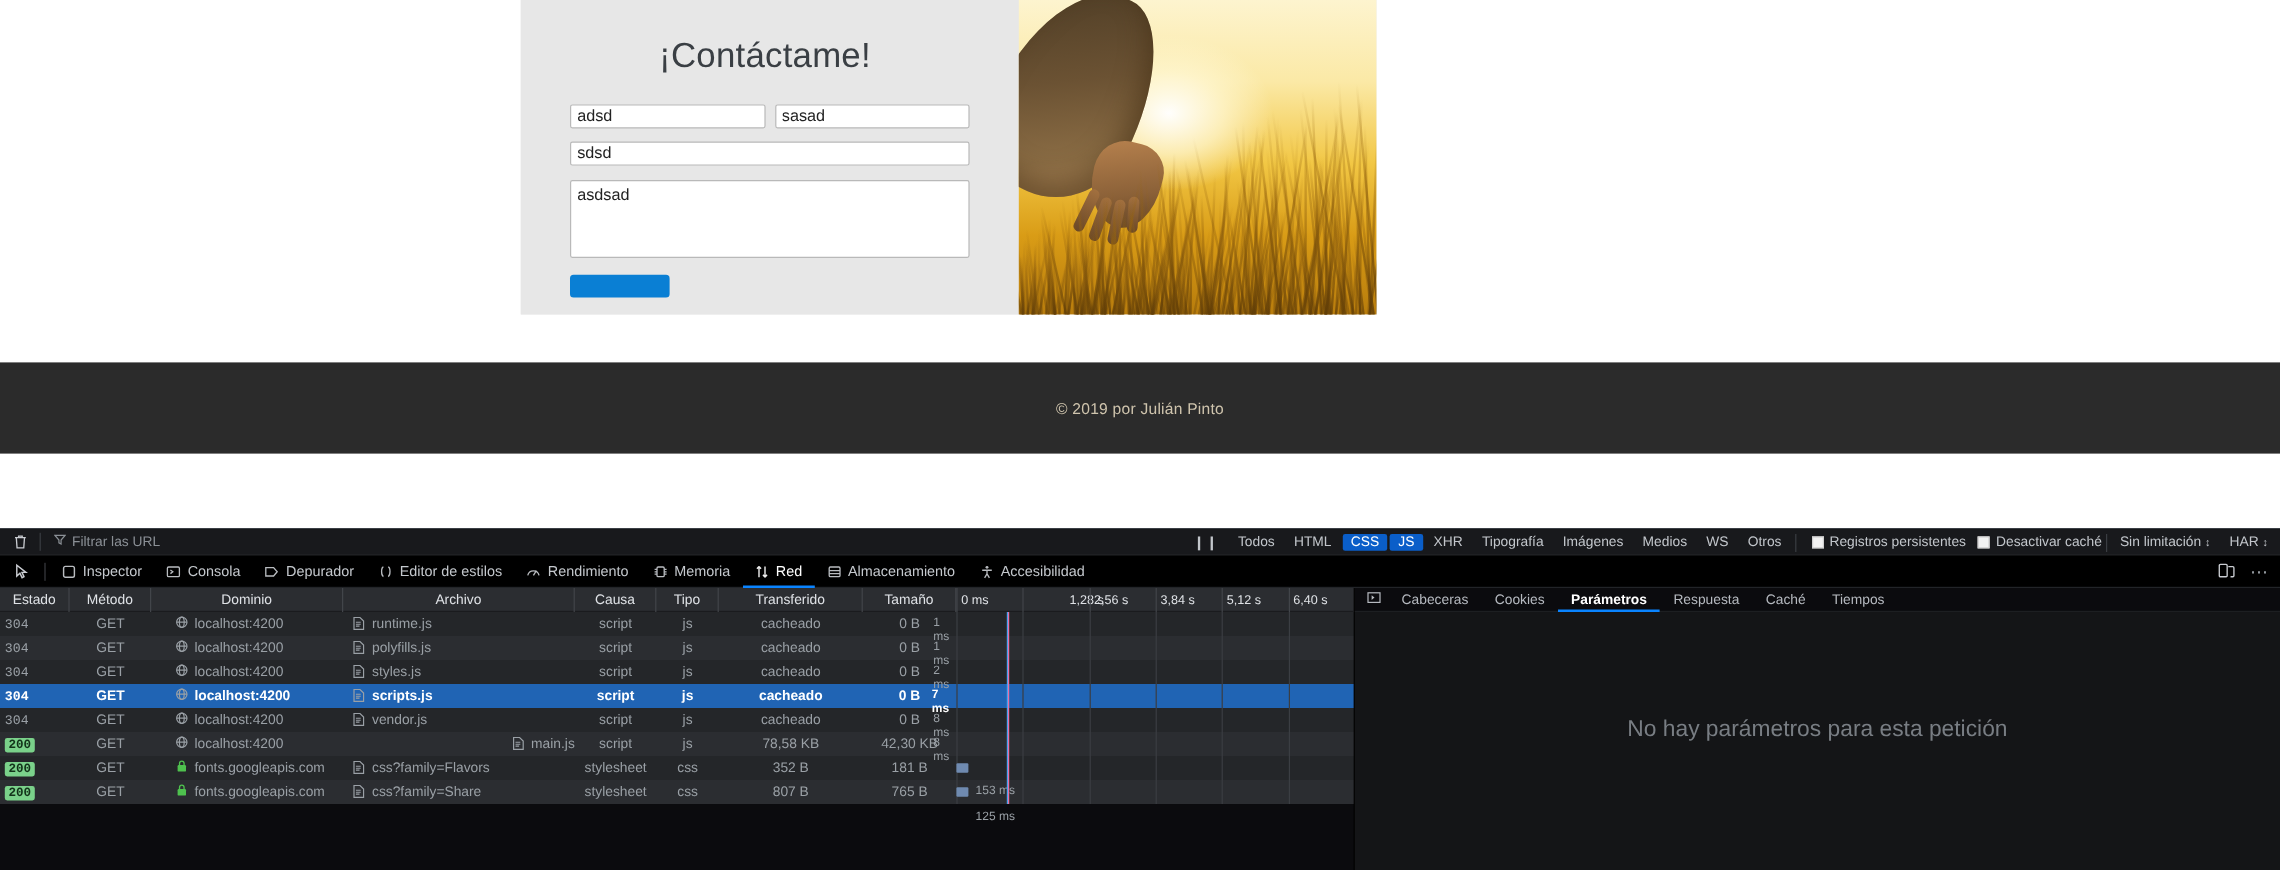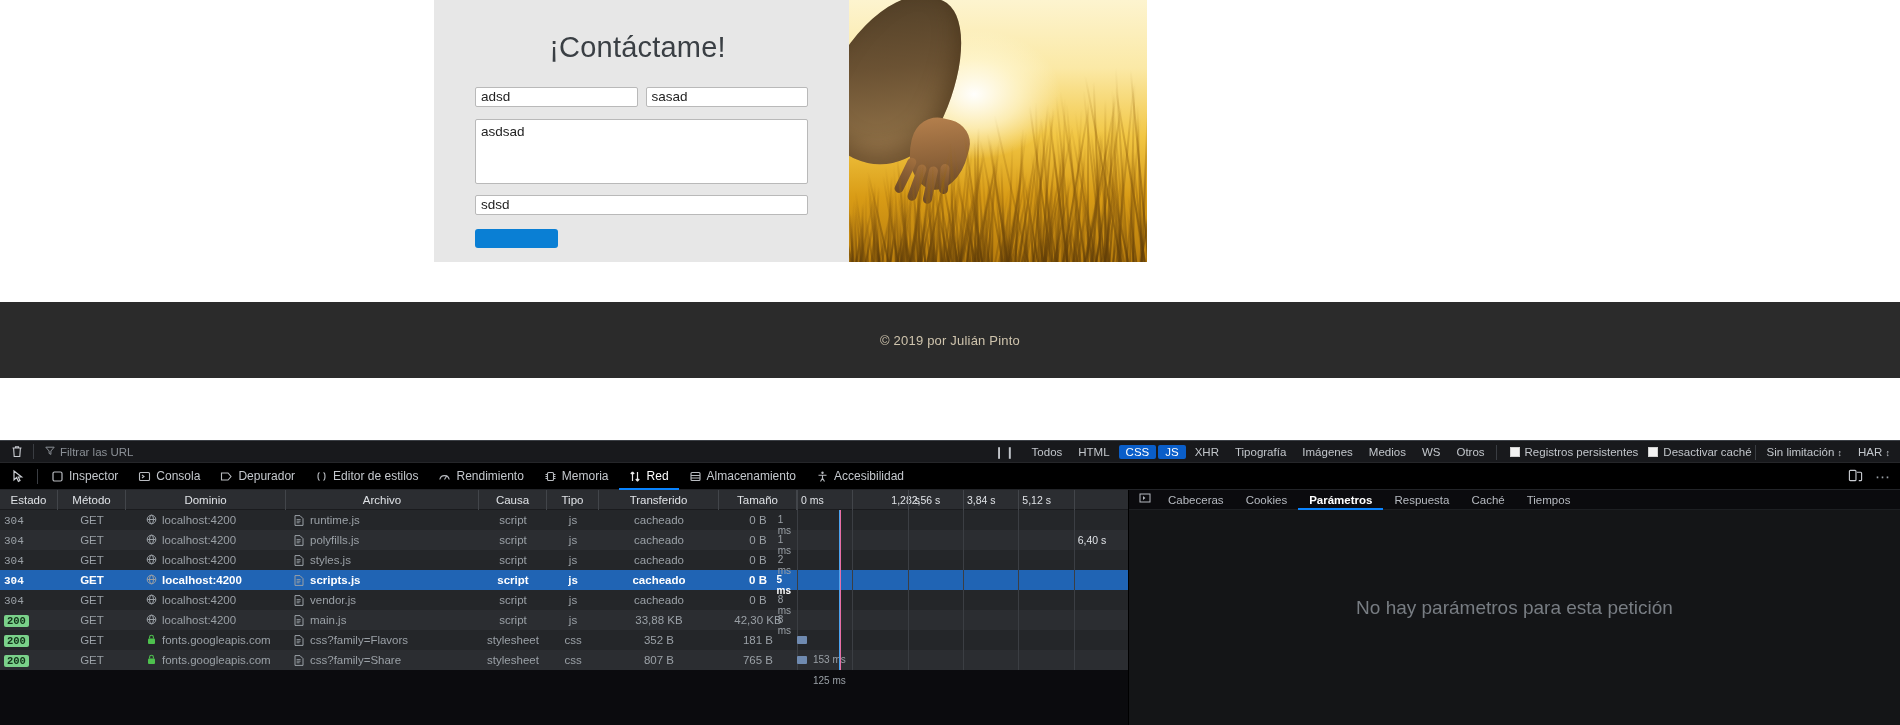--- a/index.html
+++ b/index.html
@@ -163,26 +163,26 @@
 
   <div id="contact-wrap">
     <div id="contact-card">
       <div id="contact-title">¡Contáctame!</div>
 
       <div class="field-row" id="row1">
         <input class="txt half" value="adsd" style="">
         <input class="txt half" value="sasad" style="">
       </div>
 
+      <div class="field-row" id="row2">
+        <input class="txt full" value="sdsd" style="">
+      </div>
+
       <div class="field-row" id="row3">
         <textarea class="txt full" style="">asdsad</textarea>
-      </div>
-
-      <div class="field-row" id="row2">
-        <input class="txt full" value="sdsd" style="">
       </div>
 
       <button id="submit-btn"></button>
     </div>
 
     <div id="hero-img">
       <div id="arm"></div>
       <div id="hand">
         <div class="finger" style="left:2px;  top:46px; transform:rotate(12deg);"></div>
         <div class="finger" style="left:13px; top:50px; transform:rotate(6deg);"></div>
@@ -660,21 +660,21 @@
             <span style="position: absolute; left: 4px; top: 0px; line-height: 20px; font-size: 10.5px; color: rgb(223, 226, 230);">0 ms</span>
             <span style="position: absolute; left: 0px; top: 0px; bottom: 0px; width: 1px; background: rgb(66, 69, 74);"></span>
             <span style="position: absolute; left: 59.3333px; top: 0px; line-height: 20px; font-size: 10.5px; color: rgb(223, 226, 230); margin-left: 35px;">1,28 s</span>
             <span style="position: absolute; left: 55.3333px; top: 0px; bottom: 0px; width: 1px; background: rgb(66, 69, 74);"></span>
             <span style="position: absolute; left: 114.667px; top: 0px; line-height: 20px; font-size: 10.5px; color: rgb(223, 226, 230);">2,56 s</span>
             <span style="position: absolute; left: 110.667px; top: 0px; bottom: 0px; width: 1px; background: rgb(66, 69, 74);"></span>
             <span style="position: absolute; left: 170px; top: 0px; line-height: 20px; font-size: 10.5px; color: rgb(223, 226, 230);">3,84 s</span>
             <span style="position: absolute; left: 166px; top: 0px; bottom: 0px; width: 1px; background: rgb(66, 69, 74);"></span>
             <span style="position: absolute; left: 225.333px; top: 0px; line-height: 20px; font-size: 10.5px; color: rgb(223, 226, 230);">5,12 s</span>
             <span style="position: absolute; left: 221.333px; top: 0px; bottom: 0px; width: 1px; background: rgb(66, 69, 74);"></span>
-            <span style="position: absolute; left: 280.667px; top: 0px; line-height: 20px; font-size: 10.5px; color: rgb(223, 226, 230); margin-top: 40px;">6,40 s</span>
+            <span style="position: absolute; left: 280.667px; top: 0px; line-height: 20px; font-size: 10.5px; color: rgb(223, 226, 230);">6,40 s</span>
             <span style="position: absolute; left: 276.667px; top: 0px; bottom: 0px; width: 1px; background: rgb(66, 69, 74);"></span>
           </div>
         </div>
       <div id="net-rows">
           <div class="row">
             <div class="c center" style="width: 58px; text-align: left; padding-left: 4px;"><span class="st304">304</span></div>
             <div class="c center" style="width: 68px;">GET</div>
             <div class="c" style="width: 160px; padding-left: 20px;"><span><svg width="11" height="11" viewBox="0 0 11 11" style="vertical-align:-1px;margin-right:5px">
                   <circle cx="5.5" cy="5.5" r="4.3" fill="none" stroke="#9aa0a6" stroke-width="1"></circle>
                   <ellipse cx="5.5" cy="5.5" rx="2" ry="4.3" fill="none" stroke="#9aa0a6" stroke-width="1"></ellipse>
@@ -772,21 +772,21 @@
             <div class="c center" style="width: 52px;">js</div>
             <div class="c center" style="width: 120px;">cacheado</div>
             <div class="c center" style="width: 78px;">0 B</div>
             <div class="wf">
               <span class="grid" style="left: 0px;"></span>
               <span class="grid" style="left: 55.3333px;"></span>
               <span class="grid" style="left: 110.667px;"></span>
               <span class="grid" style="left: 166px;"></span>
               <span class="grid" style="left: 221.333px;"></span>
               <span class="grid" style="left: 276.667px;"></span>
-              <span class="wflabel" style="left: auto; right: calc(100% + 6px); color: rgb(255, 255, 255);">5 ms</span>
+              <span class="wflabel" style="left: auto; right: calc(100% + 6px); color: rgb(255, 255, 255);">7 ms</span>
               <span class="marker-blue" style="left: 41.832px;"></span>
               <span class="marker-pink" style="left: 43.492px;"></span>
             </div>
           </div>
           <div class="row">
             <div class="c center" style="width: 58px; text-align: left; padding-left: 4px;"><span class="st304">304</span></div>
             <div class="c center" style="width: 68px;">GET</div>
             <div class="c" style="width: 160px; padding-left: 20px;"><span><svg width="11" height="11" viewBox="0 0 11 11" style="vertical-align:-1px;margin-right:5px">
                   <circle cx="5.5" cy="5.5" r="4.3" fill="none" stroke="#9aa0a6" stroke-width="1"></circle>
                   <ellipse cx="5.5" cy="5.5" rx="2" ry="4.3" fill="none" stroke="#9aa0a6" stroke-width="1"></ellipse>
@@ -813,27 +813,27 @@
             </div>
           </div>
           <div class="row">
             <div class="c center" style="width: 58px; text-align: left; padding-left: 4px;"><span class="badge200">200</span></div>
             <div class="c center" style="width: 68px;">GET</div>
             <div class="c" style="width: 160px; padding-left: 20px;"><span><svg width="11" height="11" viewBox="0 0 11 11" style="vertical-align:-1px;margin-right:5px">
                   <circle cx="5.5" cy="5.5" r="4.3" fill="none" stroke="#9aa0a6" stroke-width="1"></circle>
                   <ellipse cx="5.5" cy="5.5" rx="2" ry="4.3" fill="none" stroke="#9aa0a6" stroke-width="1"></ellipse>
                   <path d="M1.3 5.5h8.4" stroke="#9aa0a6" stroke-width="1"></path>
                 </svg></span><span>localhost:4200</span></div>
-            <div class="c" style="width: 193px; padding-left: 8px;"><span><svg width="10" height="11" viewBox="0 0 10 11" style="vertical-align:-2px;margin-right:6px">
+            <div class="c" style="width: 193px; padding-left: 8px; text-align: right;"><span><svg width="10" height="11" viewBox="0 0 10 11" style="vertical-align:-2px;margin-right:6px">
                   <path d="M1 .6 h5 l3 3 v6.8 H1 Z" fill="none" stroke="#9aa0a6" stroke-width="1"></path>
                   <path d="M2.6 4.6h4M2.6 6.2h4M2.6 7.8h3" stroke="#9aa0a6" stroke-width=".9"></path>
                 </svg></span><span>main.js</span></div>
             <div class="c center" style="width: 68px;">script</div>
             <div class="c center" style="width: 52px;">js</div>
-            <div class="c center" style="width: 120px;">33,88 KB</div>
+            <div class="c center" style="width: 120px;">78,58 KB</div>
             <div class="c center" style="width: 78px;">42,30 KB</div>
             <div class="wf">
               <span class="grid" style="left: 0px;"></span>
               <span class="grid" style="left: 55.3333px;"></span>
               <span class="grid" style="left: 110.667px;"></span>
               <span class="grid" style="left: 166px;"></span>
               <span class="grid" style="left: 221.333px;"></span>
               <span class="grid" style="left: 276.667px;"></span>
               <span class="wflabel" style="left: auto; right: calc(100% + 6px);">8 ms</span>
               <span class="marker-blue" style="left: 41.832px;"></span>

